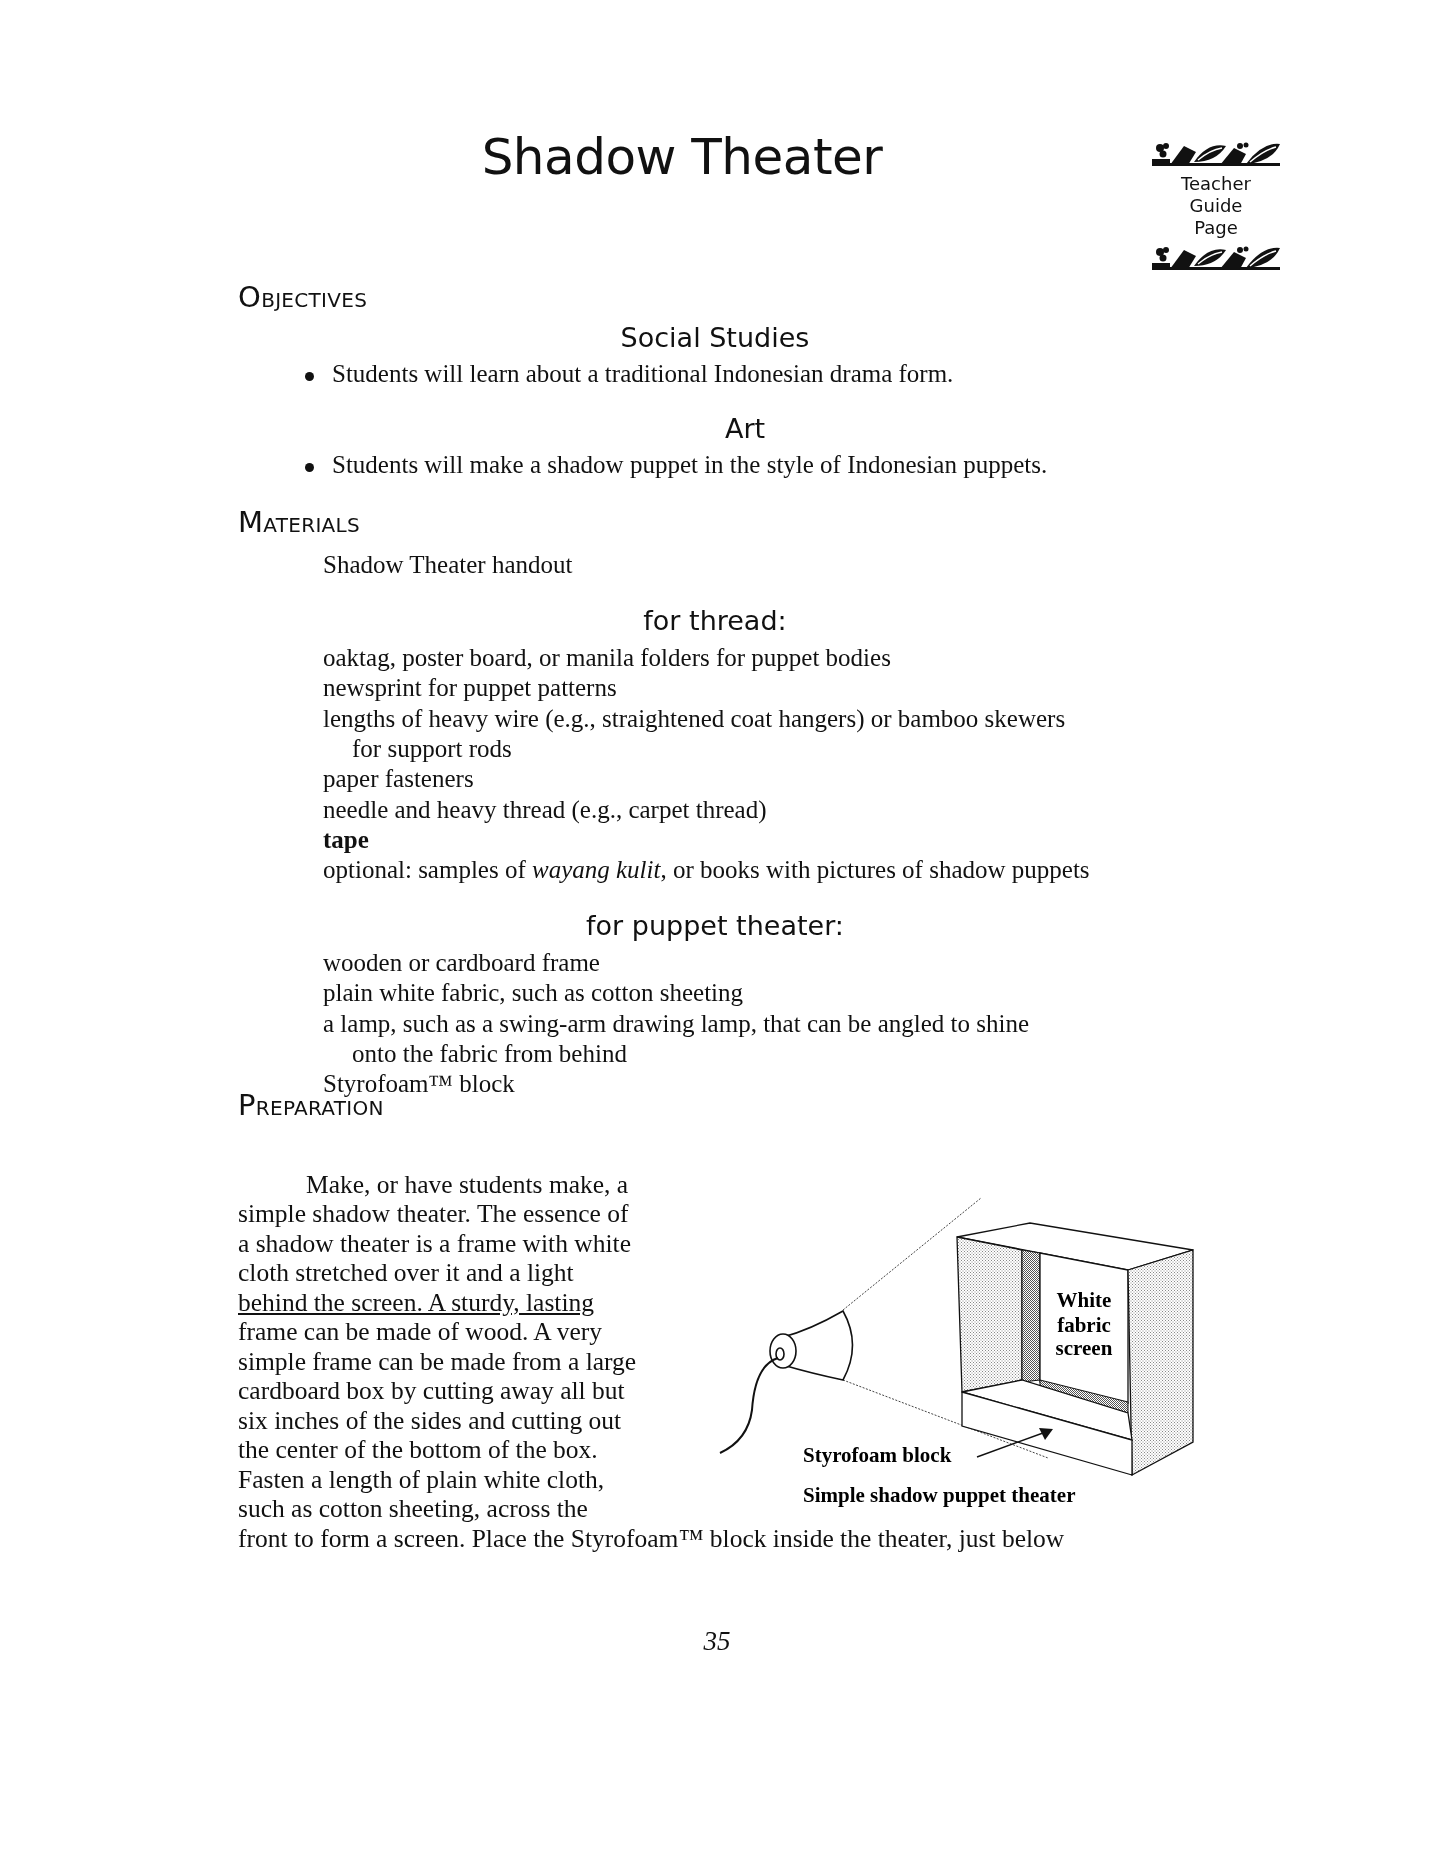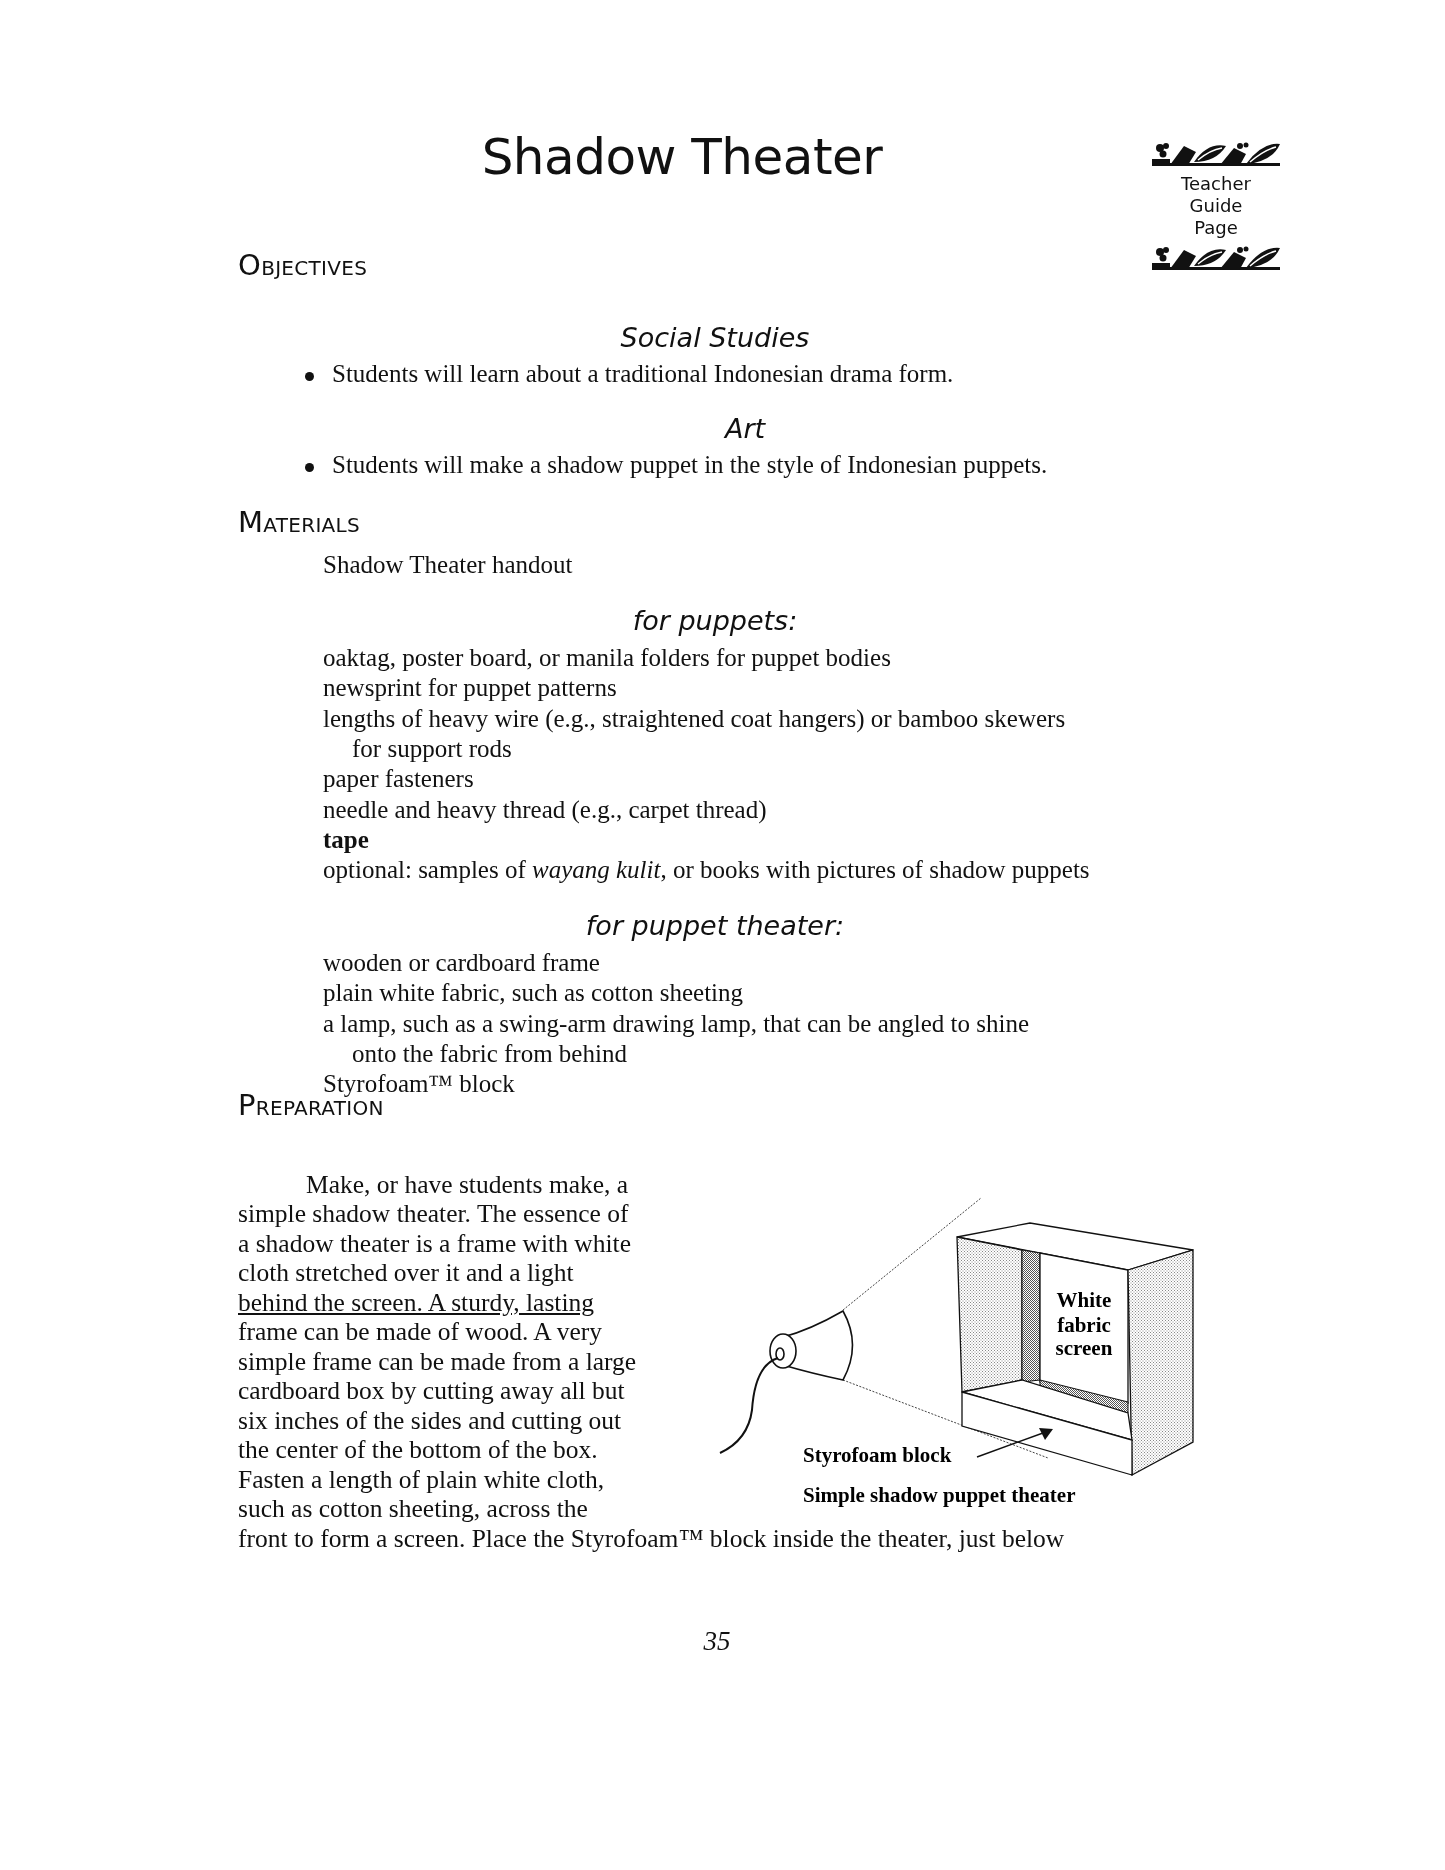--- a/index.html
+++ b/index.html
@@ -5,21 +5,21 @@
   html, body { margin:0; padding:0; background:#ffffff; }
   body { width:1445px; height:1870px; position:relative; overflow:hidden; color:#111; }
   .abs { position:absolute; }
   .sans { font-family:"DejaVu Sans", sans-serif; }
   .serif { font-family:"Liberation Serif", serif; }
   #title { left:0; width:1364px; top:128px; text-align:center; font-size:50px; letter-spacing:-0.5px; }
   .badge { left:1148px; width:136px; text-align:center; }
   .badge-text { top:173px; font-size:18px; line-height:22px; }
   .ornament { height:26px; }
   .section-head { left:238px; font-size:29px; font-variant:small-caps; letter-spacing:0.3px; }
-  .sub-head { left:0; width:1430px; text-align:center; font-size:27px;font-style:italic; }
+  .sub-head { left:0; width:1430px; text-align:center; font-size:27px; }
   .bullet-line { left:305px; font-size:25px; white-space:nowrap; }
   .bullet-dot { display:inline-block; width:9px; height:9px; border-radius:50%; background:#111; margin-right:18px; vertical-align:middle; }
   .mat-line { left:323px; font-size:25px; white-space:nowrap; line-height:30px; }
   .mat-line.indent { left:352px; }
   .prep-line { left:238px; font-size:25.5px; white-space:nowrap; line-height:30px; }
   .page-num { left:0; width:1434px; text-align:center; font-size:27px; font-style:italic; }
   .fig-label { font-family:"Liberation Serif", serif; font-weight:bold; font-size:21px; }
 </style>
 </head>
 <body>
@@ -56,34 +56,34 @@
   <path d="M44 22 Q58 2 76 6 Q66 22 44 22 Z" fill="#111"></path>
   <path d="M48 20 Q60 10 72 8" stroke="#fff" stroke-width="1.5" fill="none"></path>
   <path d="M70 25 L84 8 L96 14 L90 25 Z" fill="#111"></path>
   <circle cx="90" cy="6" r="3" fill="#111"></circle>
     <circle cx="96" cy="5" r="2.5" fill="#111"></circle>
   <path d="M96 24 Q112 2 130 4 Q122 22 96 24 Z" fill="#111"></path>
   <path d="M100 22 Q114 10 126 7" stroke="#fff" stroke-width="1.5" fill="none"></path>
   <rect x="2" y="23" width="128" height="3" fill="#111"></rect>
 </svg>
 
-<div class="abs section-head sans" style="top:248px;">Objectives</div>
+<div class="abs section-head sans" style="top:280px;">Objectives</div>
 <div class="abs sub-head sans" style="top:322px;">Social Studies</div>
 <div class="abs bullet-line serif" style="top:360px;">
   <span class="bullet-dot"></span><span>Students will learn about a traditional Indonesian drama form.</span>
 </div>
 <div class="abs sub-head sans" style="top:413px;margin-left:30px;">Art</div>
 <div class="abs bullet-line serif" style="top:451px;text-align:center;">
   <span class="bullet-dot"></span><span>Students will make a shadow puppet in the style of Indonesian puppets.</span>
 </div>
 
 <div class="abs section-head sans" style="top:505px;">Materials</div>
 <div class="abs mat-line serif" style="top:550px;">Shadow Theater handout</div>
 
-<div class="abs sub-head sans" style="top:605px;">for puppets:</div>
+<div class="abs sub-head sans" style="top:605px;">for thread:</div>
 <div class="abs mat-line serif" style="top:643px;">oaktag, poster board, or manila folders for puppet bodies</div>
 <div class="abs mat-line serif" style="top:673px;">newsprint for puppet patterns</div>
 <div class="abs mat-line serif" style="top:704px;">lengths of heavy wire (e.g., straightened coat hangers) or bamboo skewers</div>
 <div class="abs mat-line indent serif" style="top:734px;">for support rods</div>
 <div class="abs mat-line serif" style="top:764px;">paper fasteners</div>
 <div class="abs mat-line serif" style="top:795px;">needle and heavy thread (e.g., carpet thread)</div>
 <div class="abs mat-line serif" style="top:825px;font-weight:bold;">tape</div>
 <div class="abs mat-line serif" style="top:855px;"><span>optional: samples of </span><i>wayang kulit</i><span>, or books with pictures of shadow puppets</span></div>
 
 <div class="abs sub-head sans" style="top:910px;">for puppet theater:</div>

